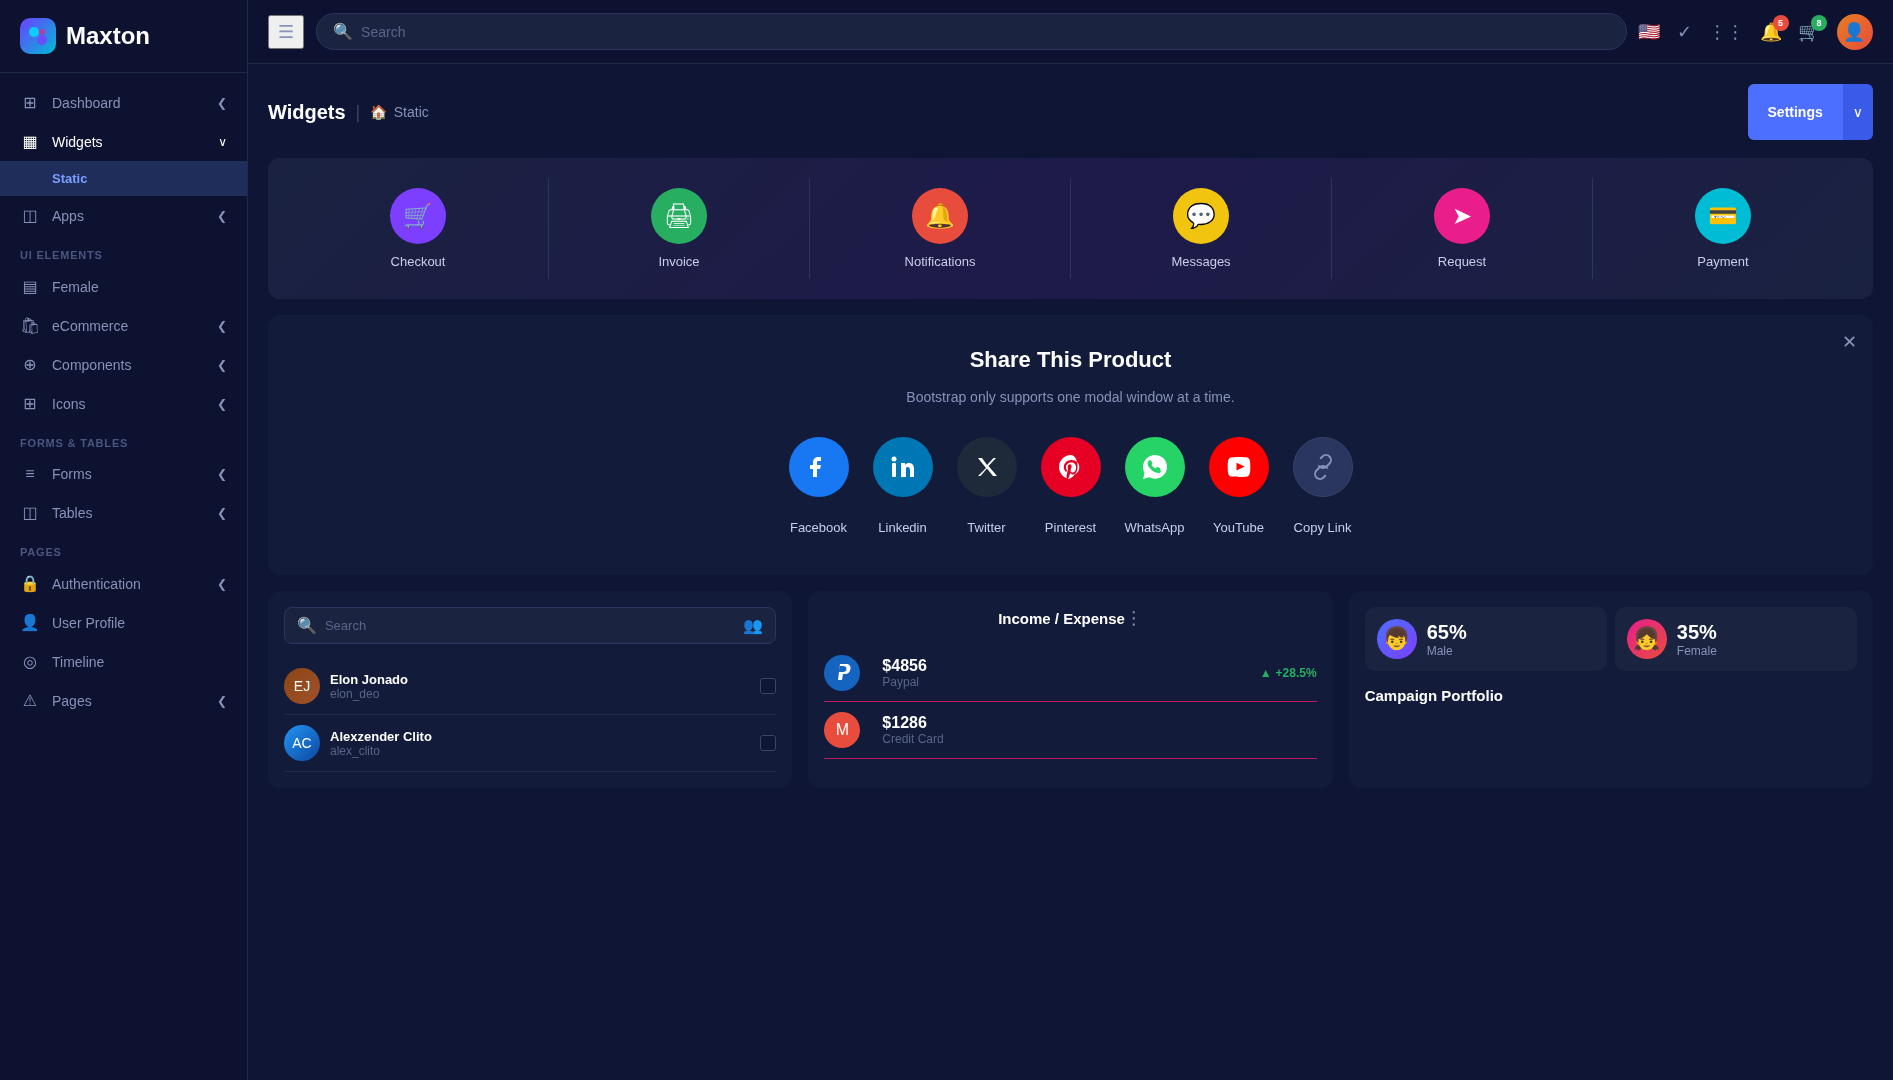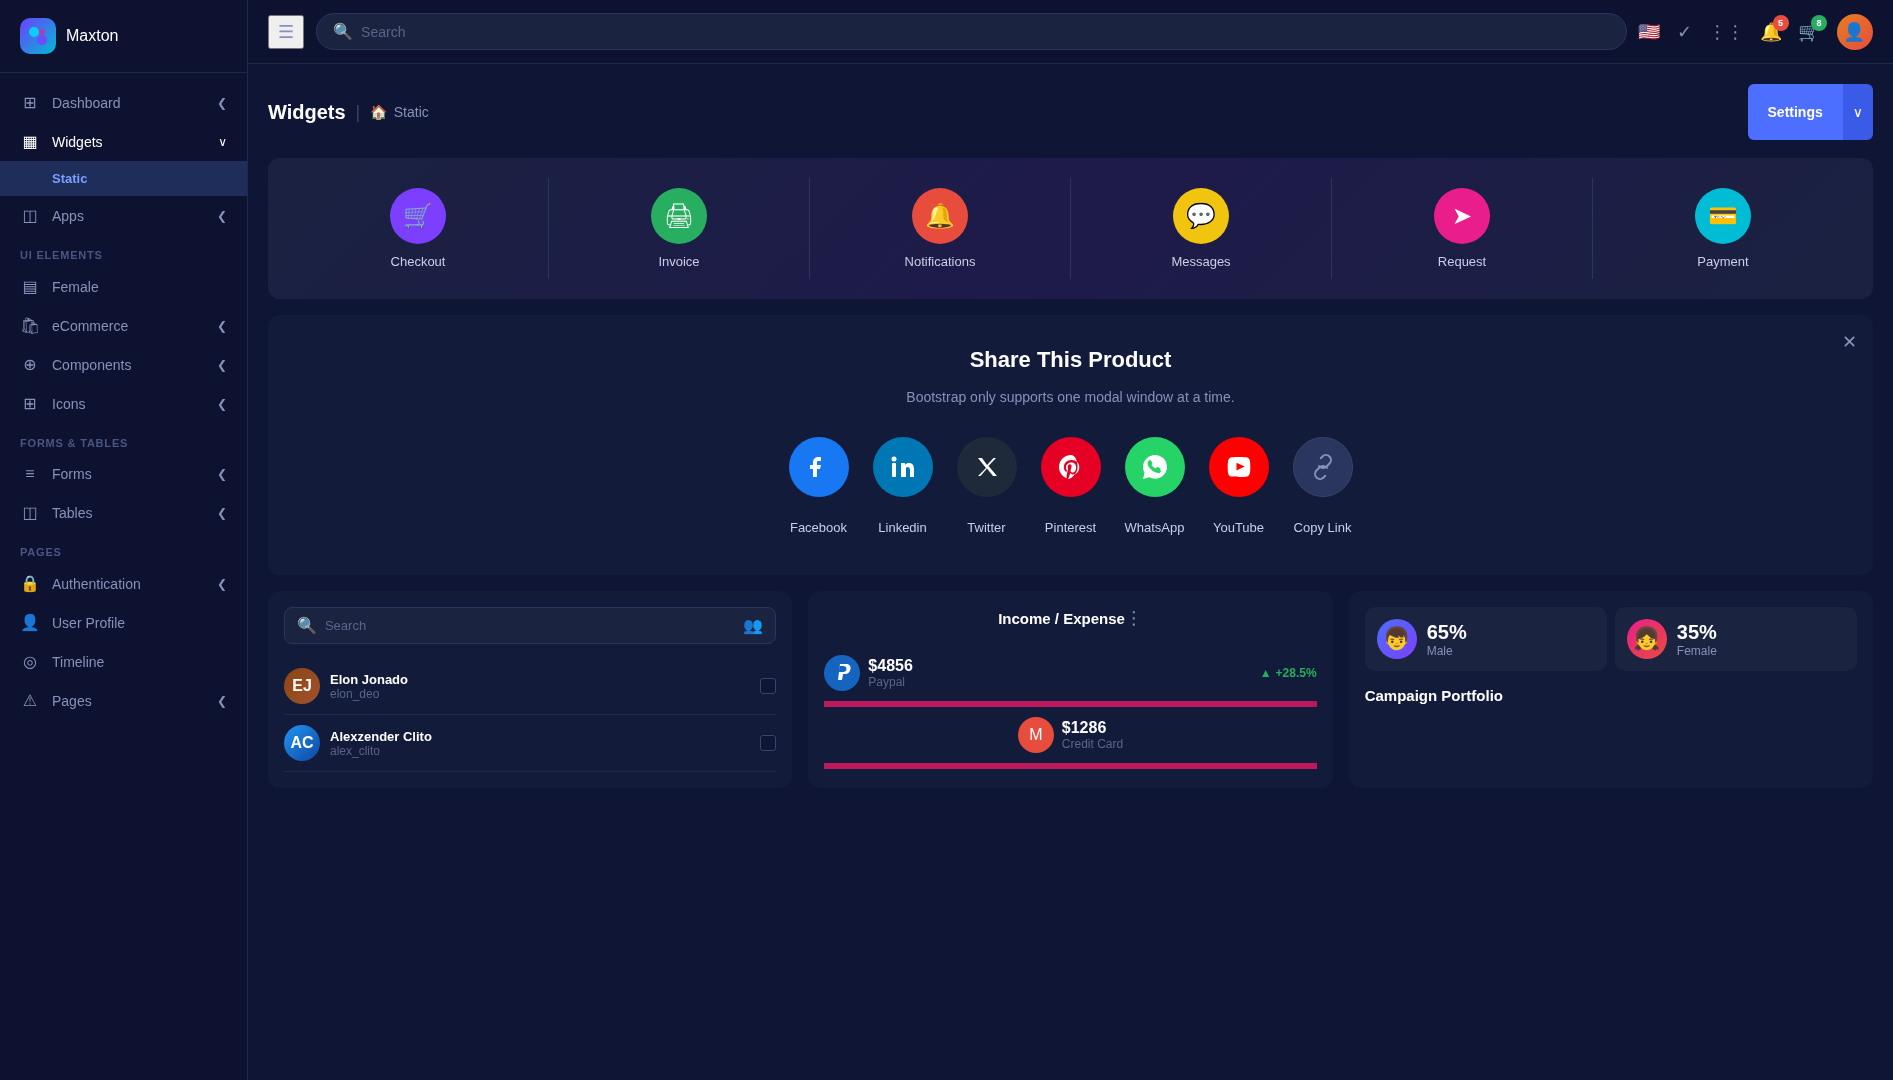--- a/index.html
+++ b/index.html
@@ -30,22 +30,22 @@
       border-bottom: 1px solid #1e2a4a;
     }
     .logo-icon {
       width: 36px; height: 36px;
       background: linear-gradient(135deg, #6c3fff, #00bcd4);
       border-radius: 10px;
       display: flex; align-items: center; justify-content: center;
       font-size: 18px;
     }
     .logo-text {
-      font-size: 16px;
-      font-weight: 400;
+      font-size: 24px;
+      font-weight: 700;
       color: #fff;
     }
     .sidebar-nav {
       padding: 10px 0;
       flex: 1;
       overflow-y: auto;
     }
     .sidebar-nav::-webkit-scrollbar { width: 4px; }
     .sidebar-nav::-webkit-scrollbar-thumb { background: #2a3560; border-radius: 2px; }
 
@@ -342,21 +342,21 @@
       align-items: center;
       gap: 10px;
       padding: 10px 0;
       border-bottom: 1px solid #1e2a4a;
     }
     .user-avatar {
       width: 36px; height: 36px;
       border-radius: 50%;
       background: linear-gradient(135deg, #e67e22, #e74c3c);
       display: flex; align-items: center; justify-content: center;
-      color: #fff; font-size: 16px; font-weight: 700;
+      color: #fff; font-size: 14px; font-weight: 400;
       flex-shrink: 0;
       overflow: hidden;
     }
     .user-info { flex: 1; }
     .user-name { font-size: 13px; color: #fff; font-weight: 600; }
     .user-handle { font-size: 12px; color: #5a6488; }
     .user-checkbox {
       width: 16px; height: 16px;
       border: 1px solid #3a4468;
       border-radius: 3px;
@@ -369,24 +369,23 @@
       display: flex;
       align-items: center;
       justify-content: center;
       margin-bottom: 16px;
     }
     .income-title { font-size: 15px; font-weight: 700; color: #fff; }
     .income-menu { color: #8891b8; cursor: pointer; font-size: 18px; }
     .income-row {
       display: flex;
       align-items: center;
-      gap: 8px;
+      gap: 22px;
       padding: 10px 0;
-      border-bottom: 6px solid #be185d;
-      justify-content: center;
+      border-bottom: 1px solid #be185d;
     }
     .income-logo {
       width: 36px; height: 36px;
       border-radius: 50%;
       display: flex; align-items: center; justify-content: center;
       font-size: 18px;
       flex-shrink: 0;
     }
     .income-amount { font-size: 16px; font-weight: 700; color: #fff; }
     .income-source { font-size: 12px; color: #5a6488; }

